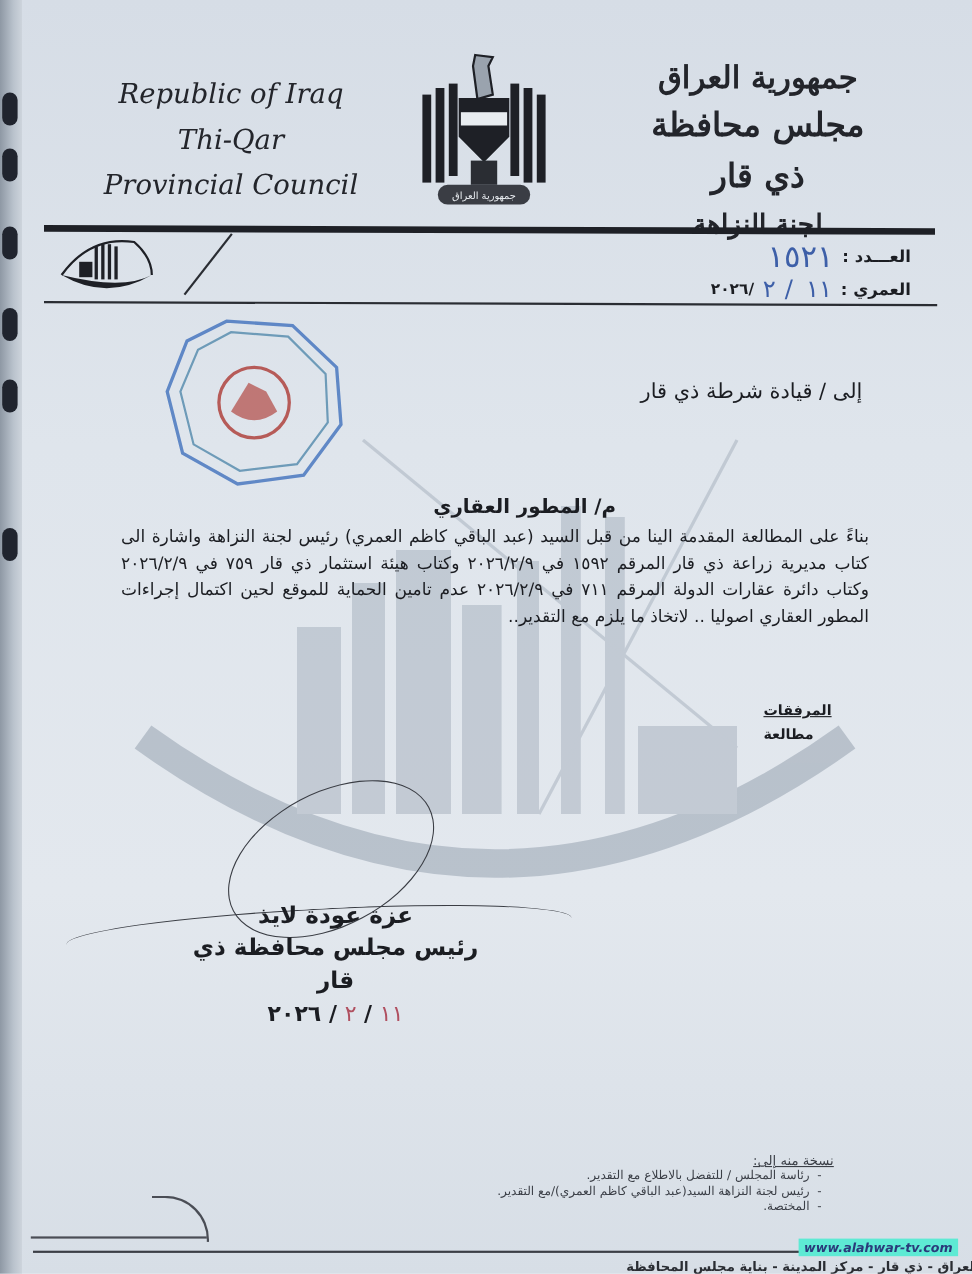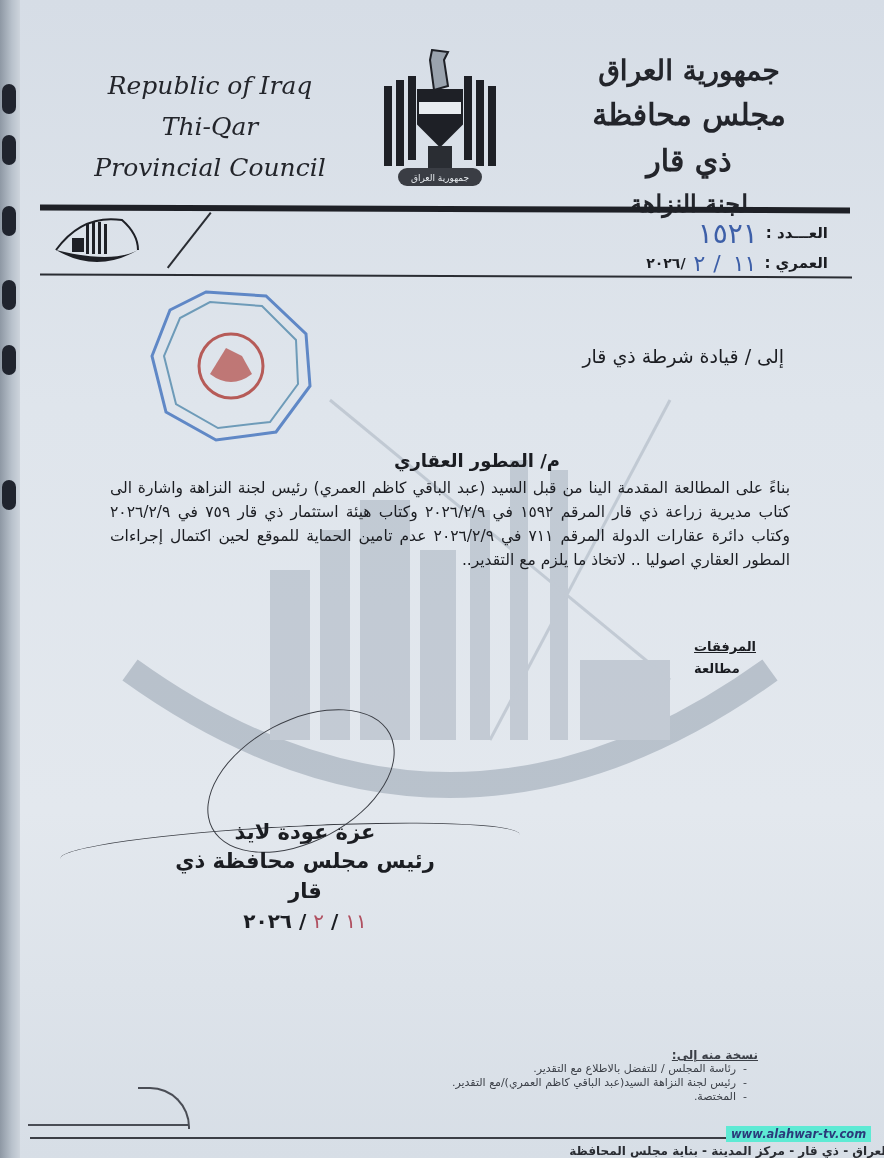--- a/index.html
+++ b/index.html
@@ -77,21 +77,21 @@
     font-weight: bold;
   }
   .signature .name { font-size: 21px; line-height: 28px; }
   .signature .title { font-size: 21px; line-height: 30px; }
   .signature .date { font-size: 20px; line-height: 30px; letter-spacing: 2px; }
   .signature .date .red { color: #b05060; font-weight: normal; }
   .cc {
     position: absolute; right: 126px; top: 1048px; width: 380px; direction: rtl;
     font-size: 11px; line-height: 14px; color: #3b3f47;
   }
-  .cc .h { font-weight: bold; text-decoration: underline; font-size: 12px; }
+  .cc .h { font-weight: normal; text-decoration: underline; font-size: 12px; }
   .cc ul { margin: 0; padding: 0 22px 0 0; list-style: "-  "; }
   .footer-line { position: absolute; left: 10px; top: 1137px; width: 710px; height: 2px; background: #3b3e45; }
   .footer-arc { position: absolute; left: 118px; top: 1087px; width: 50px; height: 40px; border-top: 2px solid #4a4d55; border-right: 2px solid #4a4d55; border-radius: 0 40px 0 0; }
   .footer-short { position: absolute; left: 8px; top: 1124px; width: 160px; height: 2px; background: #4a4d55; }
   .site-badge {
     position: absolute; left: 706px; top: 1126px; padding: 1px 5px;
     background: #5eead4; color: #2a3a7a; font-weight: bold; font-style: italic; font-size: 11.5px;
   }
   .footer-text {
     position: absolute; left: 350px; top: 1144px; width: 520px; direction: rtl; text-align: right;

